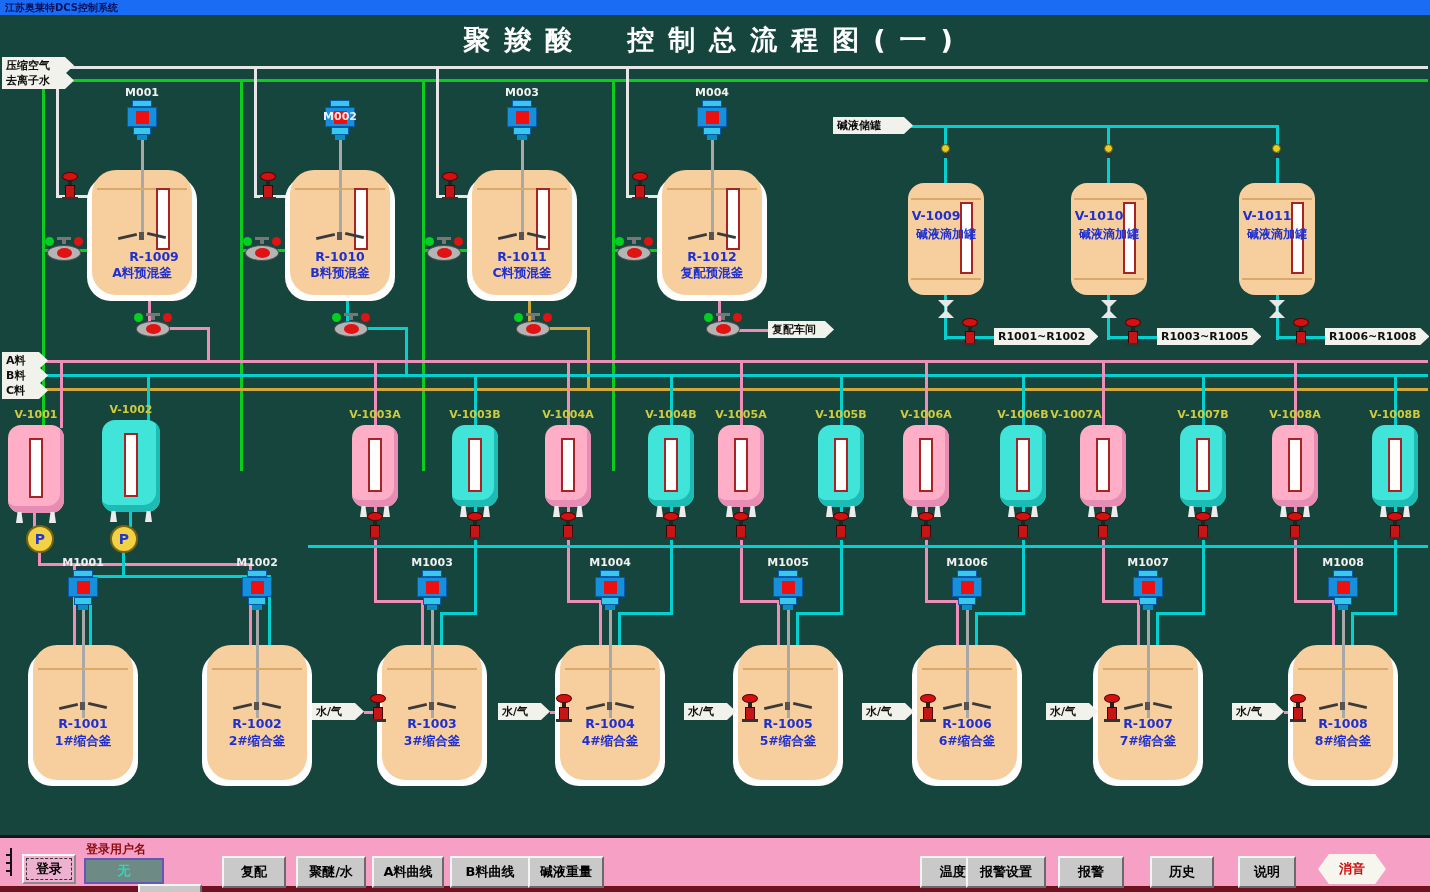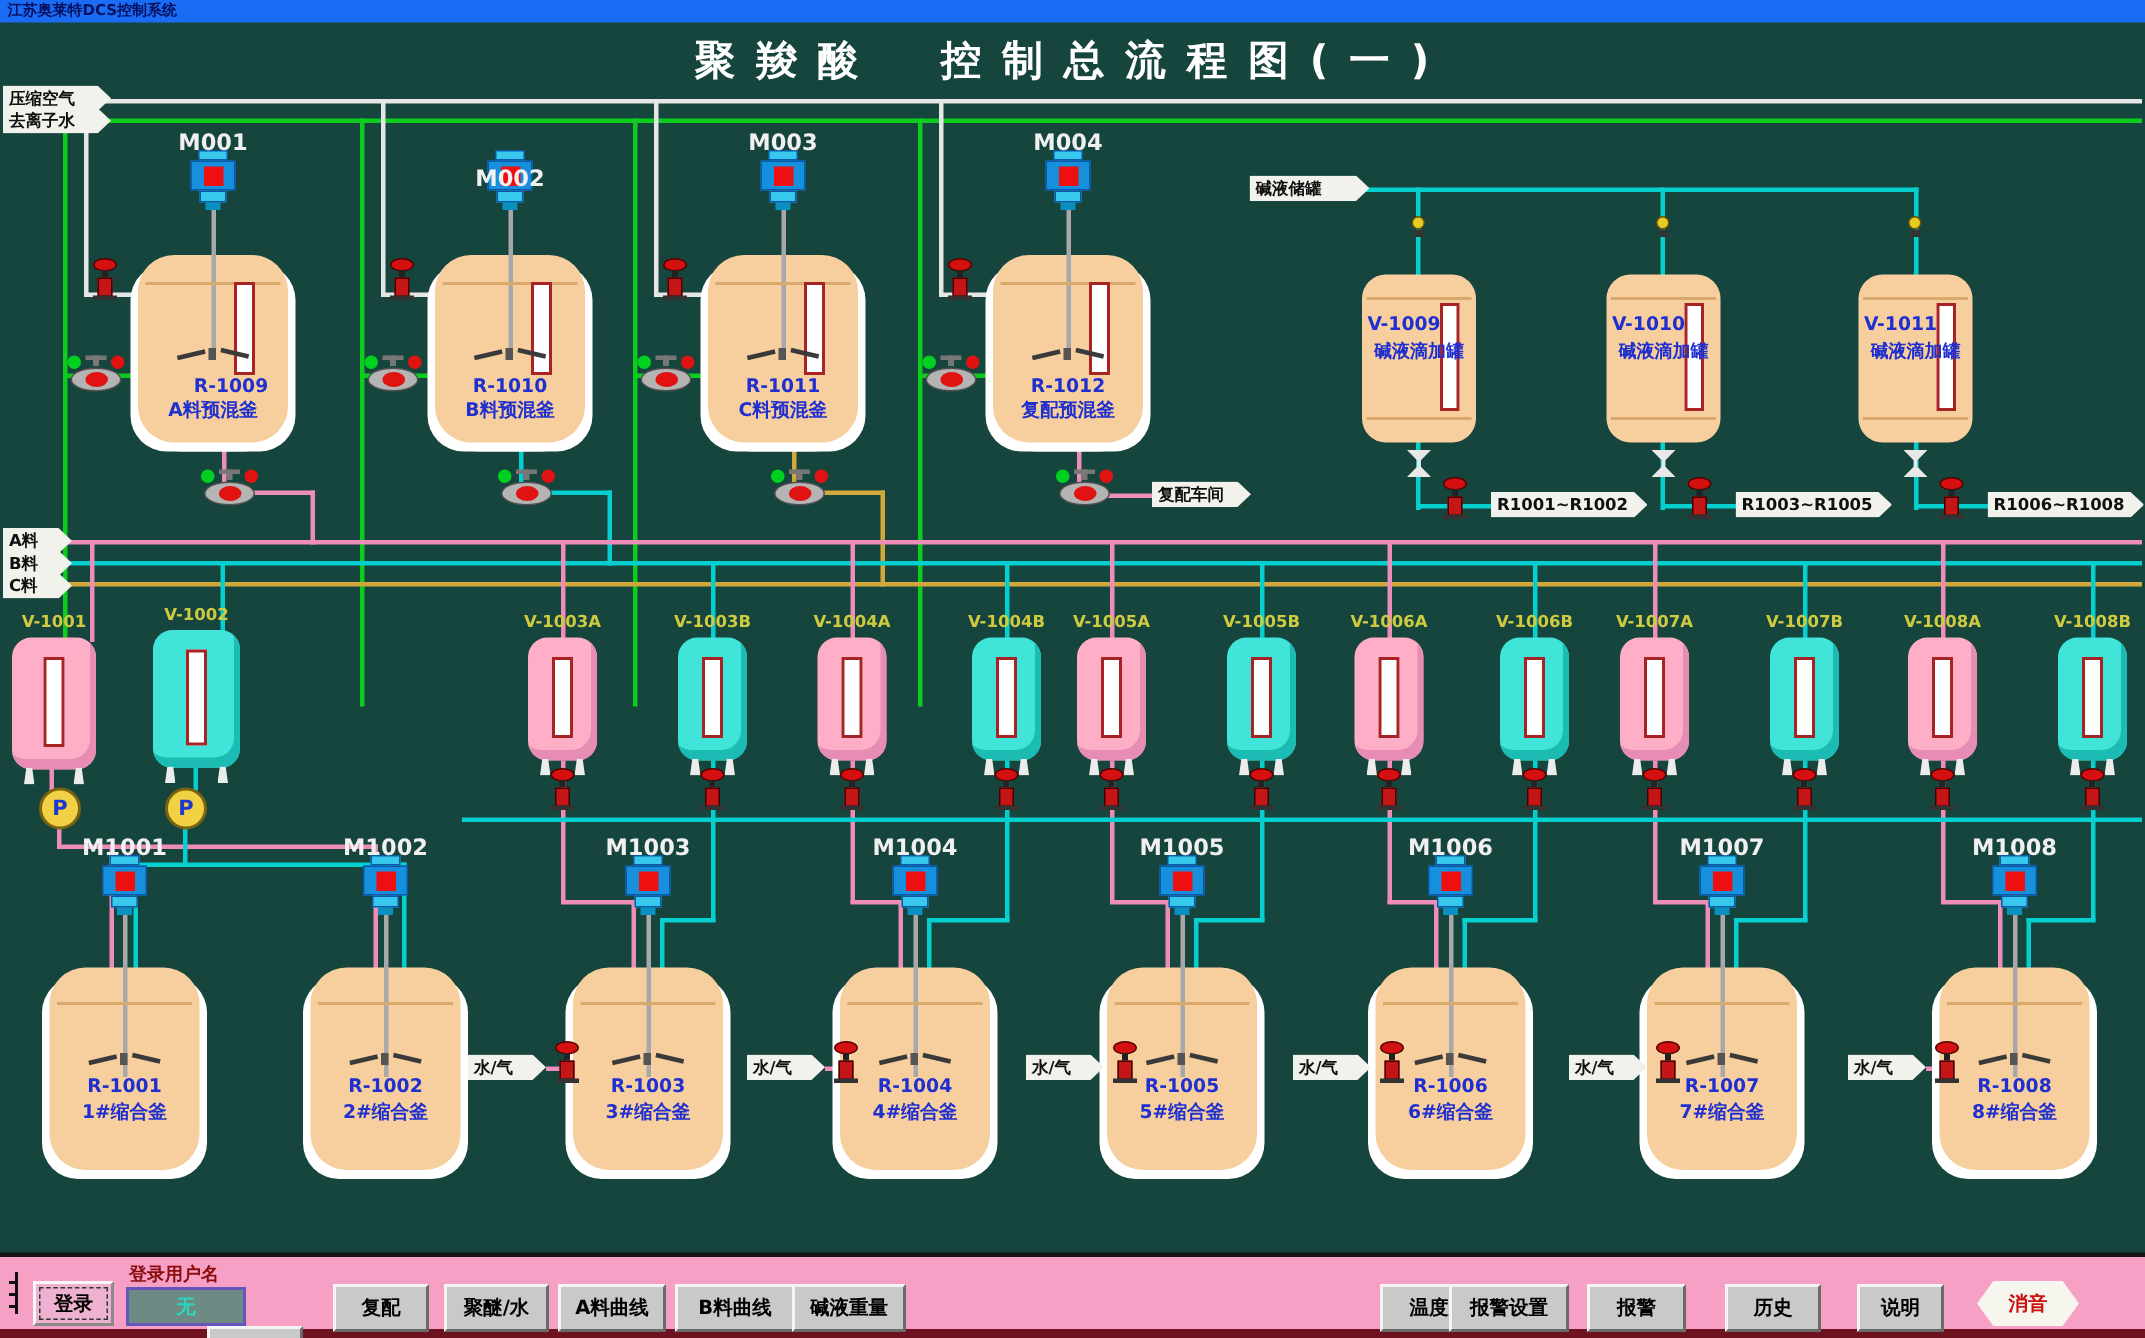--- a/index.html
+++ b/index.html
@@ -16,21 +16,21 @@
   .tank{position:absolute;z-index:2;background:#f7cf9e;border-radius:24px;box-shadow:-5px 6px 0 #fff,5px 6px 0 #fff;}
   .dtank{position:absolute;z-index:2;background:#f7cf9e;border-radius:16px;}
   .seam{position:absolute;z-index:3;height:2px;background:#d8a96a;}
   .gauge{position:absolute;z-index:3;background:#fff;border:2px solid #a82424;box-sizing:border-box;}
   .vessel{position:absolute;z-index:2;border-radius:13px;}
   .vessel.pink{background:#feaec6;box-shadow:inset -4px -7px 0 #e78cb2;}
   .vessel.cyan{background:#40e4d8;box-shadow:inset -4px -7px 0 #1cbcb4;}
   .leg{position:absolute;z-index:2;width:7px;height:11px;background:#ececec;clip-path:polygon(22% 0,78% 0,100% 100%,0 100%);}
   .vlabel{position:absolute;z-index:4;color:#cfcb40;font-size:11px;font-weight:bold;text-align:center;white-space:nowrap;}
   .tlabel{position:absolute;z-index:4;color:#2030cf;font-size:12.5px;font-weight:bold;text-align:center;white-space:nowrap;}
-  .mlabel{position:absolute;z-index:4;color:#f0f0f0;font-size:15px;font-weight:bold;text-align:center;white-space:nowrap;}
+  .mlabel{position:absolute;z-index:4;color:#f0f0f0;font-size:11px;font-weight:bold;text-align:center;white-space:nowrap;}
   .motor{position:absolute;z-index:3;width:30px;}
   .m-cap{width:18px;height:5px;background:#38c8ec;margin:0 auto;border:1px solid #0a58a8;}
   .m-body{width:30px;height:20px;background:#1690dc;border:1px solid #0a58a8;box-sizing:border-box;position:relative;}
   .m-core{position:absolute;left:8px;top:3px;width:13px;height:13px;background:#ee1010;}
   .m-neck{width:16px;height:6px;background:#38c8ec;margin:0 auto;border:1px solid #0a58a8;}
   .m-tip{width:10px;height:5px;background:#0a90c0;margin:0 auto;}
   .impeller{position:absolute;z-index:3;width:48px;height:12px;}
   .imp-l{position:absolute;left:0;top:5px;width:19px;height:3px;background:#3a3a3a;transform:rotate(-13deg);}
   .imp-r{position:absolute;right:0;top:4px;width:19px;height:3px;background:#3a3a3a;transform:rotate(13deg);}
   .imp-c{position:absolute;left:21px;top:2px;width:5px;height:8px;background:#555;}
@@ -526,21 +526,21 @@
     <div class="vessel cyan" style="left: 1000px; top: 425px; width: 46px; height: 82px;"></div>
     <div class="gauge" style="left: 1016px; top: 438px; width: 14px; height: 54px;"></div>
     <div class="leg" style="left: 1008px; top: 506px;"></div>
     <div class="leg" style="left: 1031px; top: 506px;"></div>
     <div class="rvalve" style="left: 1015px; top: 512px;">
       <div class="rv-cap"></div>
       <div class="rv-stem"></div>
       <div class="rv-body"></div>
       <div class="rv-base"></div>
     </div>
-    <div class="vlabel" style="left: 1063px; top: 408px; width: 80px;">V-1007A</div>
+    <div class="vlabel" style="left: 1036px; top: 408px; width: 80px;">V-1007A</div>
     <div class="vessel pink" style="left: 1080px; top: 425px; width: 46px; height: 82px;"></div>
     <div class="gauge" style="left: 1096px; top: 438px; width: 14px; height: 54px;"></div>
     <div class="leg" style="left: 1088px; top: 506px;"></div>
     <div class="leg" style="left: 1111px; top: 506px;"></div>
     <div class="rvalve" style="left: 1095px; top: 512px;">
       <div class="rv-cap"></div>
       <div class="rv-stem"></div>
       <div class="rv-body"></div>
       <div class="rv-base"></div>
     </div>

